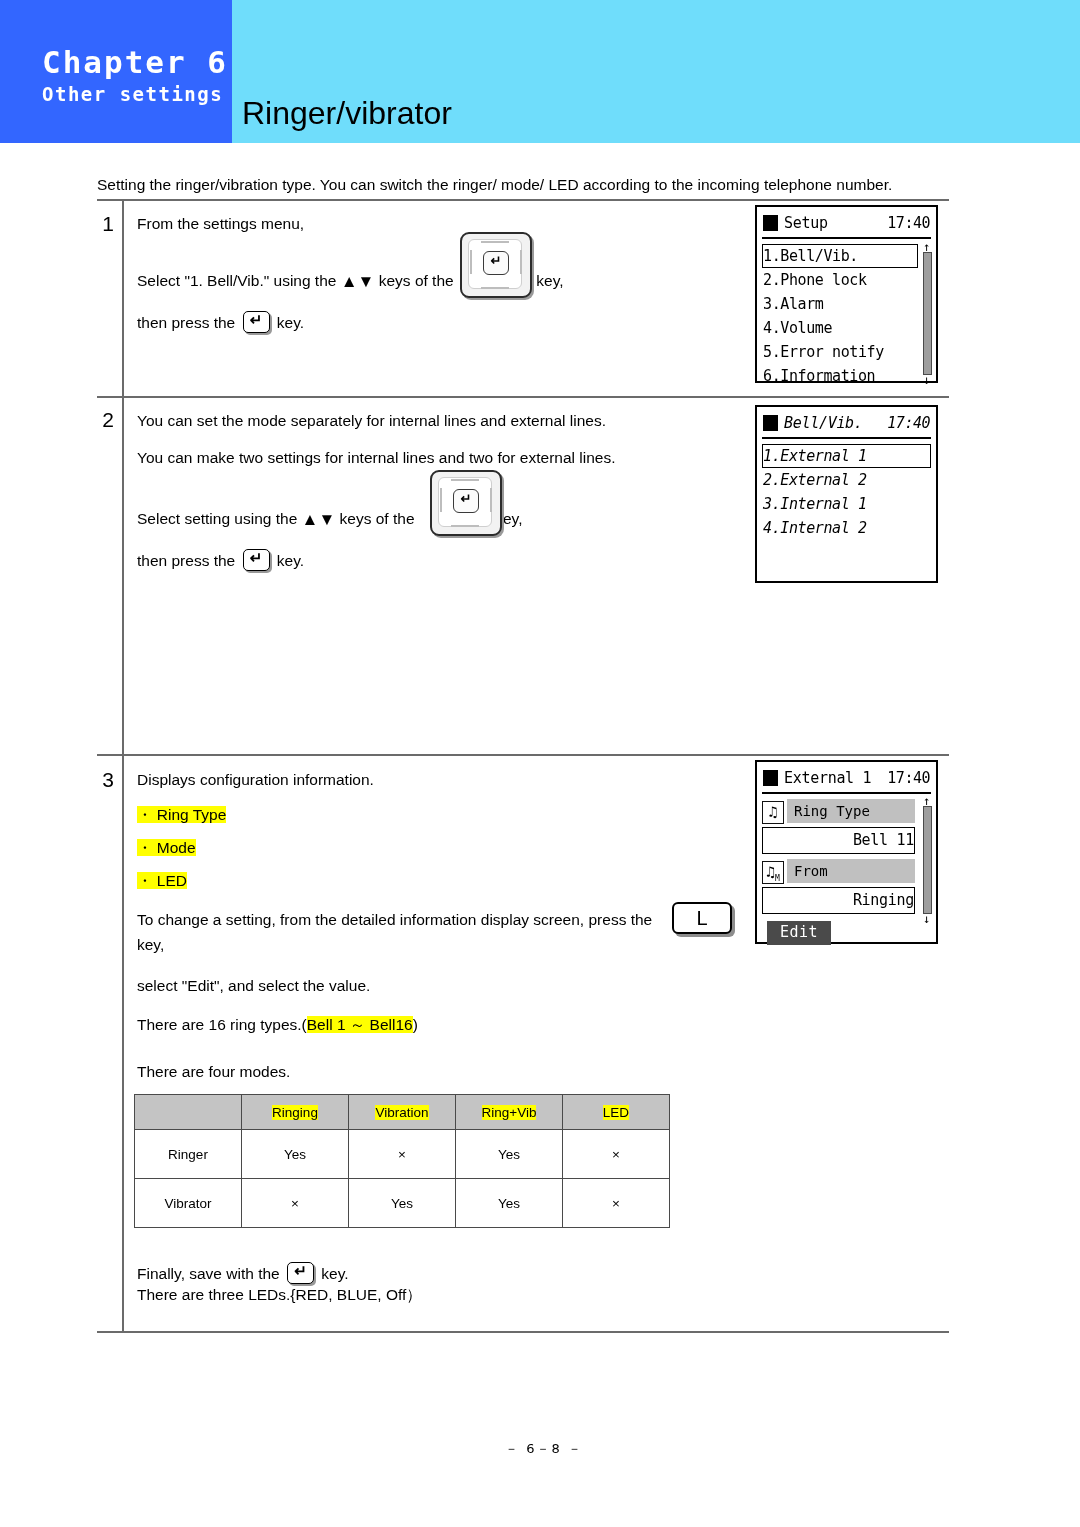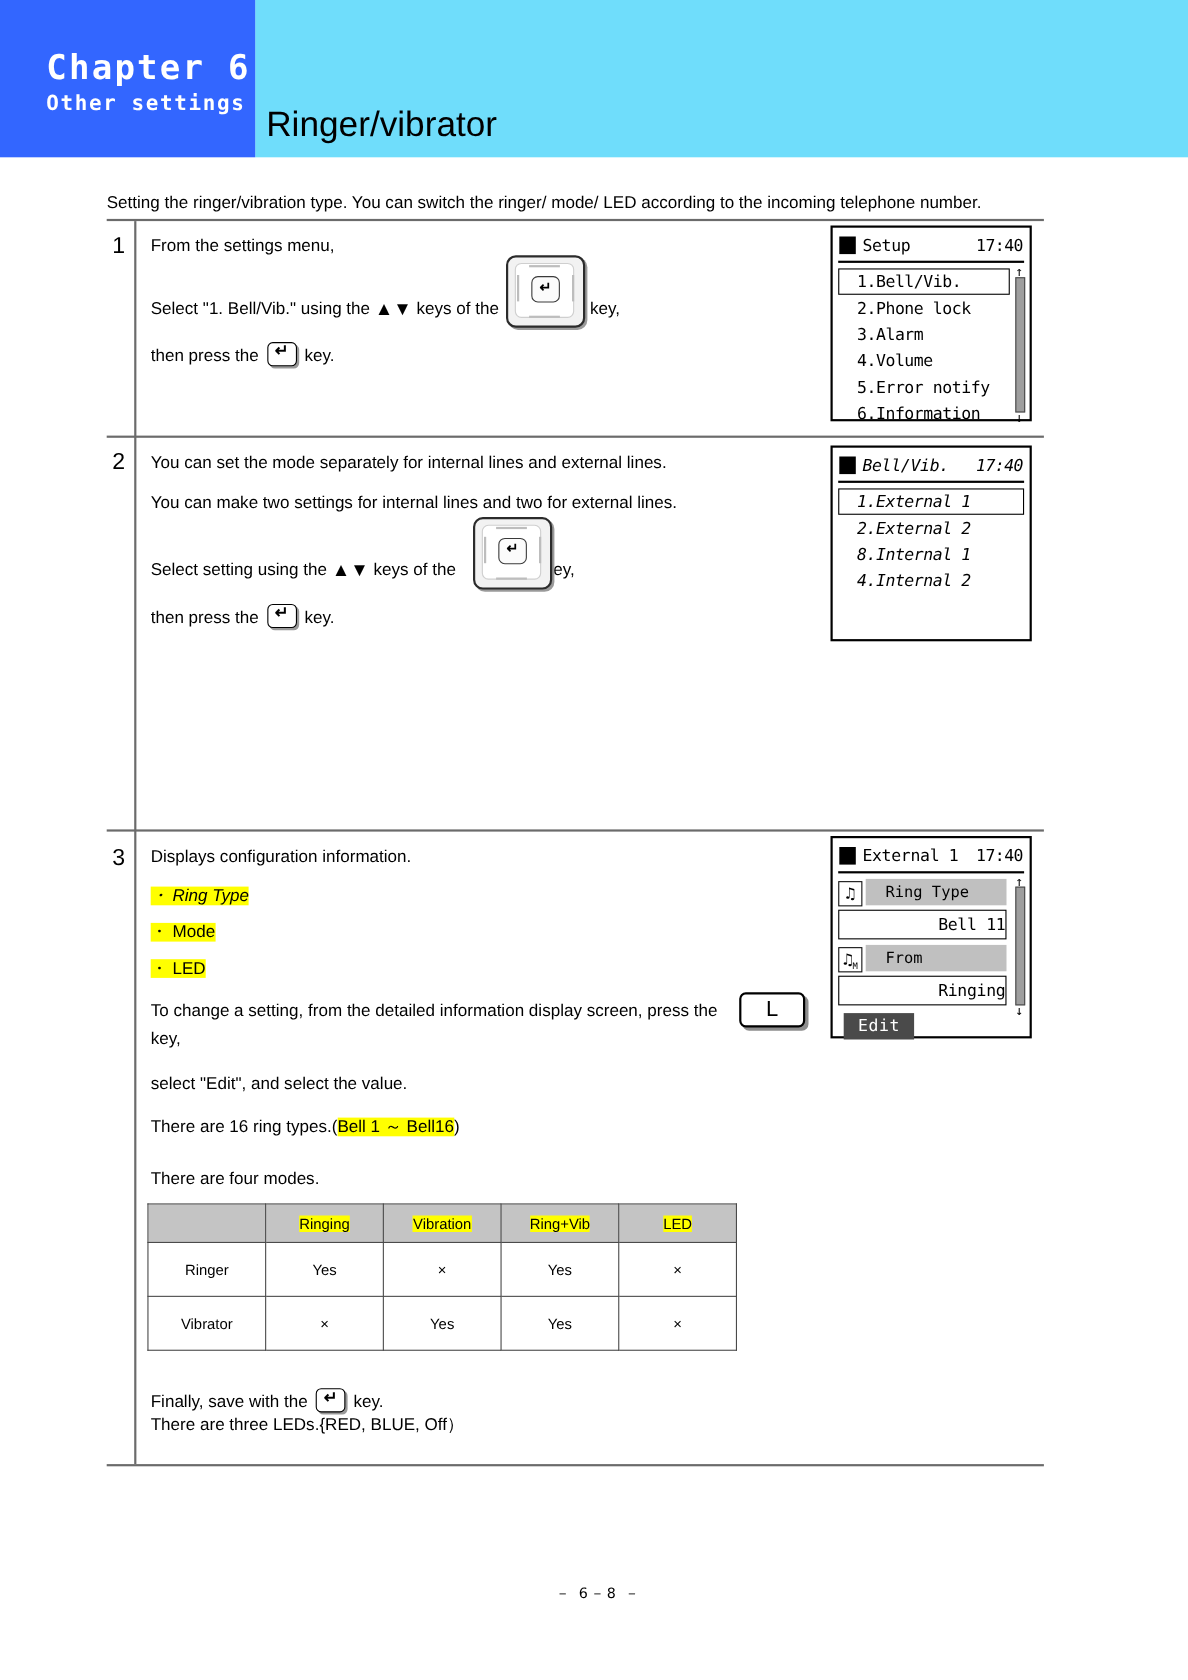--- a/index.html
+++ b/index.html
@@ -235,21 +235,21 @@
     letter-spacing: -0.5px;
   }
   .lcd-list {
     position: relative;
     margin: 5px 5px 0 5px;
   }
   .lcd-item {
     font-size: 15px;
     line-height: 22px;
     letter-spacing: -0.4px;
-    padding-left: 16px;
+    padding-left: 0;
     white-space: nowrap;
     box-sizing: border-box;
     border: 1.8px solid transparent;
   }
   .lcd-item.sel {
     border: 1.8px solid #000;
   }
   .lcd-scroll {
     position: absolute;
     right: 0; top: 0;
@@ -290,21 +290,21 @@
     text-align: center;
   }
   .d-icon sub { font-size: 8px; }
   .d-label {
     position: absolute;
     left: 25px; right: 16px; top: 1px;
     height: 24px;
     background: #c0c0c0;
     font-size: 14px;
     line-height: 24px;
-    padding-left: 18px;
+    padding-left: 7px;
     box-sizing: border-box;
     white-space: nowrap;
   }
   .d-value {
     position: relative;
     margin: 0 16px 4px 0;
     height: 27px;
     border: 1.8px solid #000;
     background: #fff;
     font-size: 15px;
@@ -449,29 +449,29 @@
 
 <div class="lcd" style="left:755px; top:405px; height:178px;font-style:italic;">
   <div class="lcd-titlebar">
     <div class="lcd-sq"></div>
     <div class="lcd-title">Bell/Vib.</div>
     <div class="lcd-clock">17:40</div>
   </div>
   <div class="lcd-list">
     <div class="lcd-item sel">1.External 1</div>
     <div class="lcd-item">2.External 2</div>
-    <div class="lcd-item">8.Internal 1</div>
+    <div class="lcd-item">3.Internal 1</div>
     <div class="lcd-item">4.Internal 2</div>
   </div>
 </div>
 
 <div class="step-num" style="top:768px;">3</div>
 <div class="step-body" style="top:769px; width:600px;">
   <p style="margin-bottom:14px;">Displays configuration information.</p>
-  <p style="margin-bottom:12px;font-style:italic;"><span class="hl">・ Ring Type</span></p>
+  <p style="margin-bottom:12px;"><span class="hl">・ Ring Type</span></p>
   <p style="margin-bottom:12px;"><span class="hl">・ Mode</span></p>
   <p style="margin-bottom:18px;"><span class="hl">・ LED</span></p>
   <p style="margin-bottom:4px;">
     <span>To change a setting, from the detailed information display screen, press the</span>
   </p>
   <p style="margin-bottom:20px;">
     <span>key,</span>
   </p>
   <p style="margin-bottom:18px;">select "Edit", and select the value.</p>
   <p style="margin-bottom:26px;">

